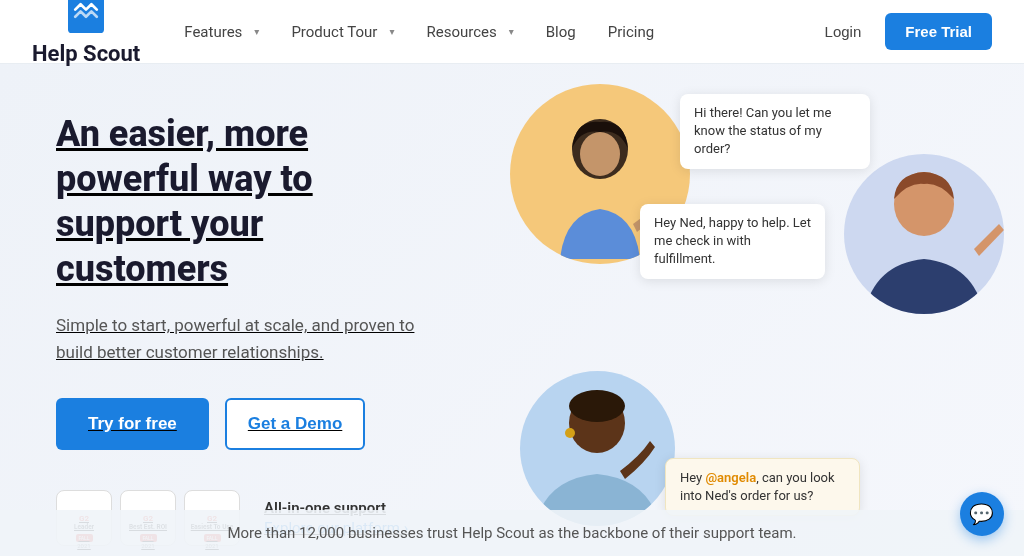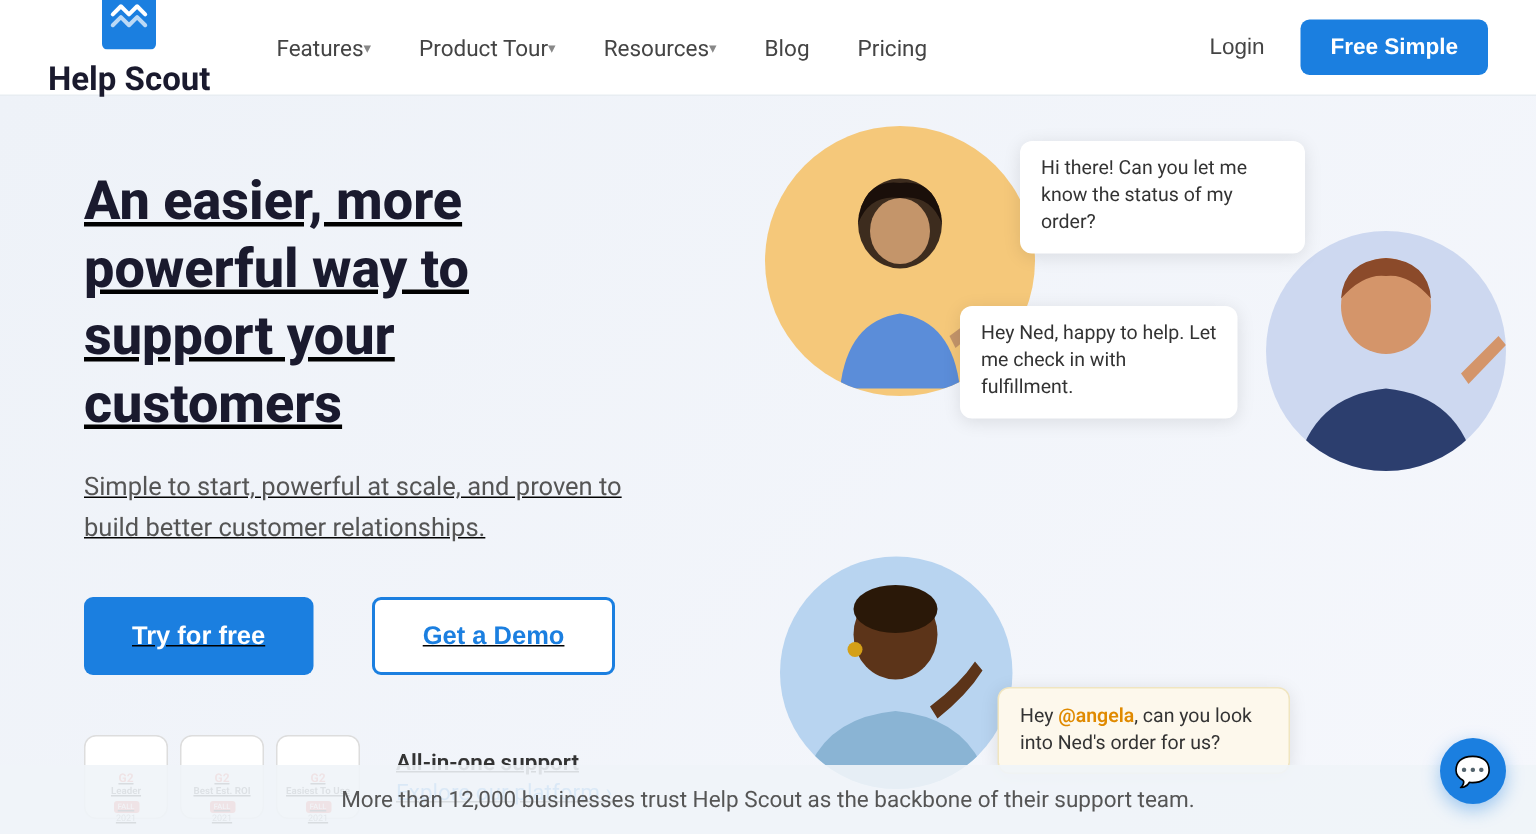--- a/index.html
+++ b/index.html
@@ -35,21 +35,21 @@
     .nav-links {
       display: flex;
       align-items: center;
       gap: 8px;
       margin-left: 32px;
       flex: 1;
     }
     .nav-link {
       display: flex;
       align-items: center;
-      gap: 0;
+      gap: 12px;
       padding: 8px 12px;
       color: #444;
       font-size: 15px;
       cursor: pointer;
       border-radius: 4px;
       text-decoration: none;
     }
     .nav-link .chevron {
       font-size: 10px;
       color: #888;
@@ -124,23 +124,22 @@
       padding: 14px 32px;
       cursor: pointer;
     }
     .btn-demo {
       background: #fff;
       color: #1b7fe0;
       font-size: 17px;
       font-weight: 600;
       border: 2px solid #1b7fe0;
       border-radius: 6px;
-      padding: 14px 32px;
-      cursor: pointer;
-      margin-left: 23px;
+      padding: 14px 21px;
+      cursor: pointer;
     }
     .badges-section {
       display: flex;
       align-items: center;
       gap: 24px;
     }
     .badges-group {
       display: flex;
       gap: 8px;
     }
@@ -349,21 +348,21 @@
     </a>
     <a class="nav-link">
       <span>Blog</span>
     </a>
     <a class="nav-link">
       <span>Pricing</span>
     </a>
   </div>
   <div class="nav-right">
     <button class="btn-login">Login</button>
-    <button class="btn-free-trial">Free Simple</button>
+    <button class="btn-free-trial">Free Trial</button>
   </div>
 </nav>
 
 <div class="main">
 
   <div class="hero-left">
     <h1 class="hero-title">An easier, more powerful way to support your customers</h1>
     <p class="hero-subtitle">Simple to start, powerful at scale, and proven to build better customer relationships.</p>
     <div class="hero-buttons">
       <button class="btn-try">Try for free</button>

